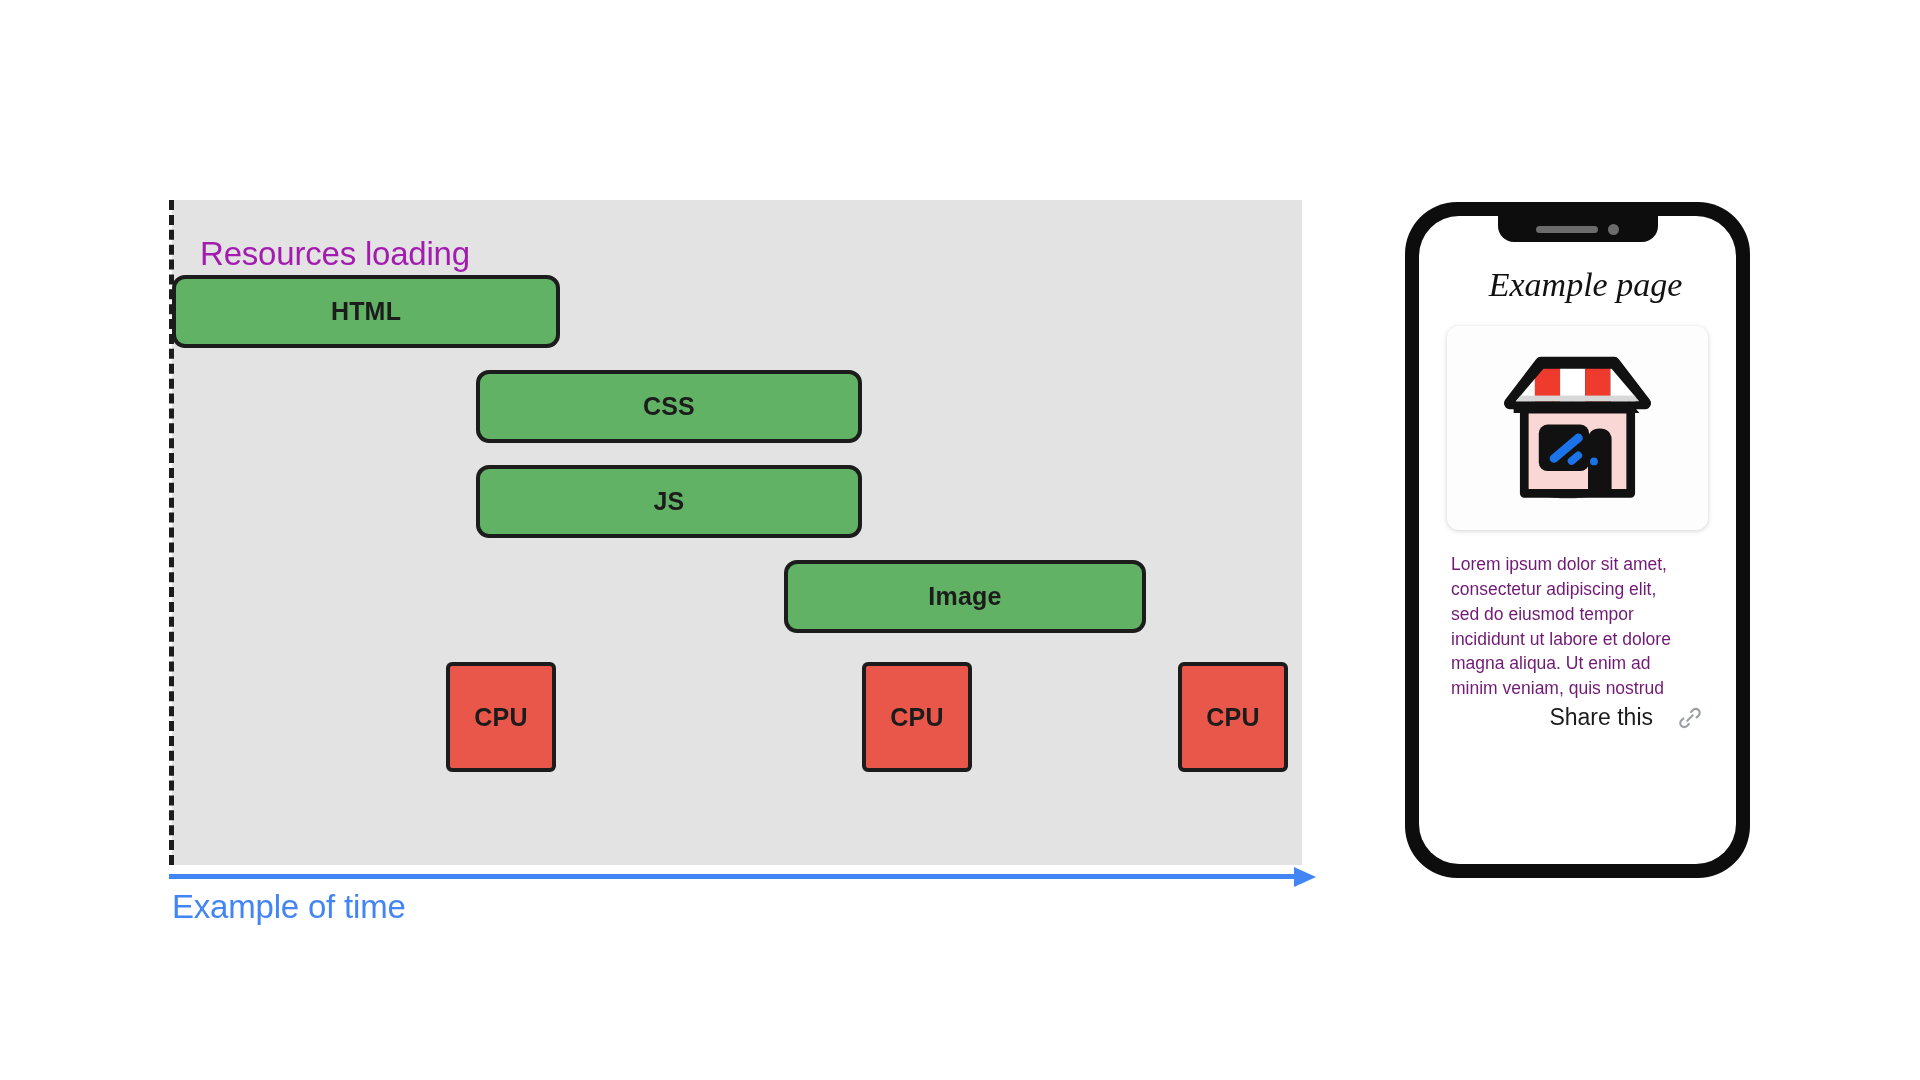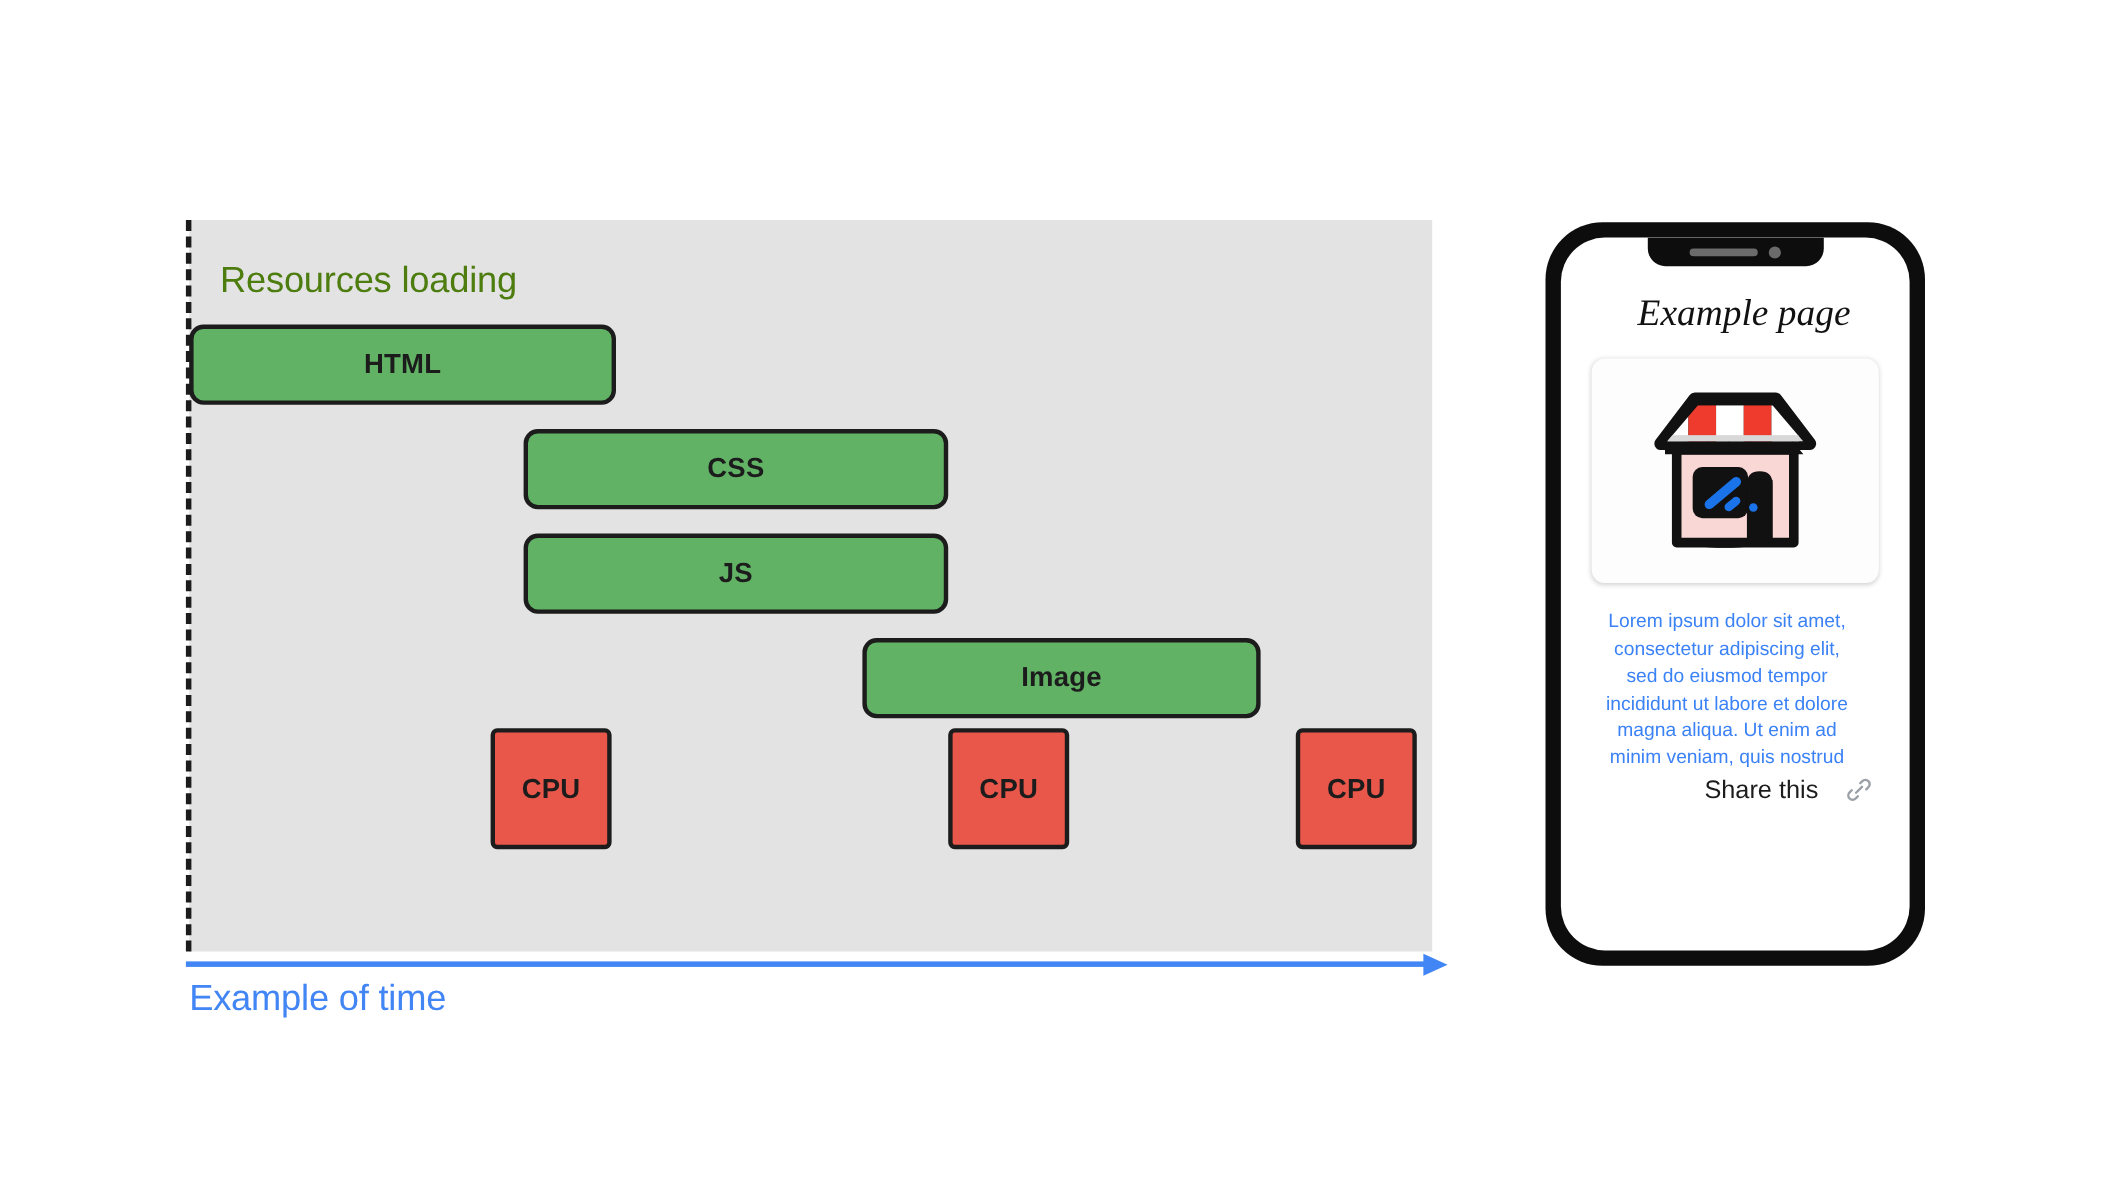--- a/index.html
+++ b/index.html
@@ -39,21 +39,21 @@
     height: 100%;
     border-left: 5px dashed #1c1c1c;
     z-index: 6;
   }
   #resources-loading-title {
     position: absolute;
     left: 28px;
     top: 35px;
     font-size: 33px;
     font-weight: 400;
-    color: #4d7c0f;
+    color: #a21caf;
     letter-spacing: -0.2px;
     white-space: nowrap;
     z-index: 3;
   }
 
   .bar {
     position: absolute;
     box-sizing: border-box;
     border: 4px solid #1c1c1c;
     border-radius: 13px;
@@ -63,21 +63,20 @@
     z-index: 4;
   }
   .bar-label {
     font-size: 25px;
     font-weight: bold;
     color: #1c1c1c;
     letter-spacing: 0.2px;
   }
   .bar.resource {
     height: 73px;
-    margin-top: 20px;
   }
   .bar.cpu {
     height: 110px;
     border-radius: 6px;
   }
   .bar.cpu .bar-label {
     font-size: 25px;
   }
 
   
@@ -196,22 +195,21 @@
     width: 155px;
     height: 150px;
   }
   #phone-body-text {
     position: absolute;
     left: 32px;
     top: 336px;
     width: 238px;
     font-size: 17.5px;
     line-height: 1.42;
-    color: #3b82f6;
-    text-align: center;
+    color: #701a75;
   }
   #phone-share-row {
     position: absolute;
     right: 33px;
     top: 488px;
     display: flex;
     align-items: center;
     gap: 24px;
   }
   #phone-share-label {

